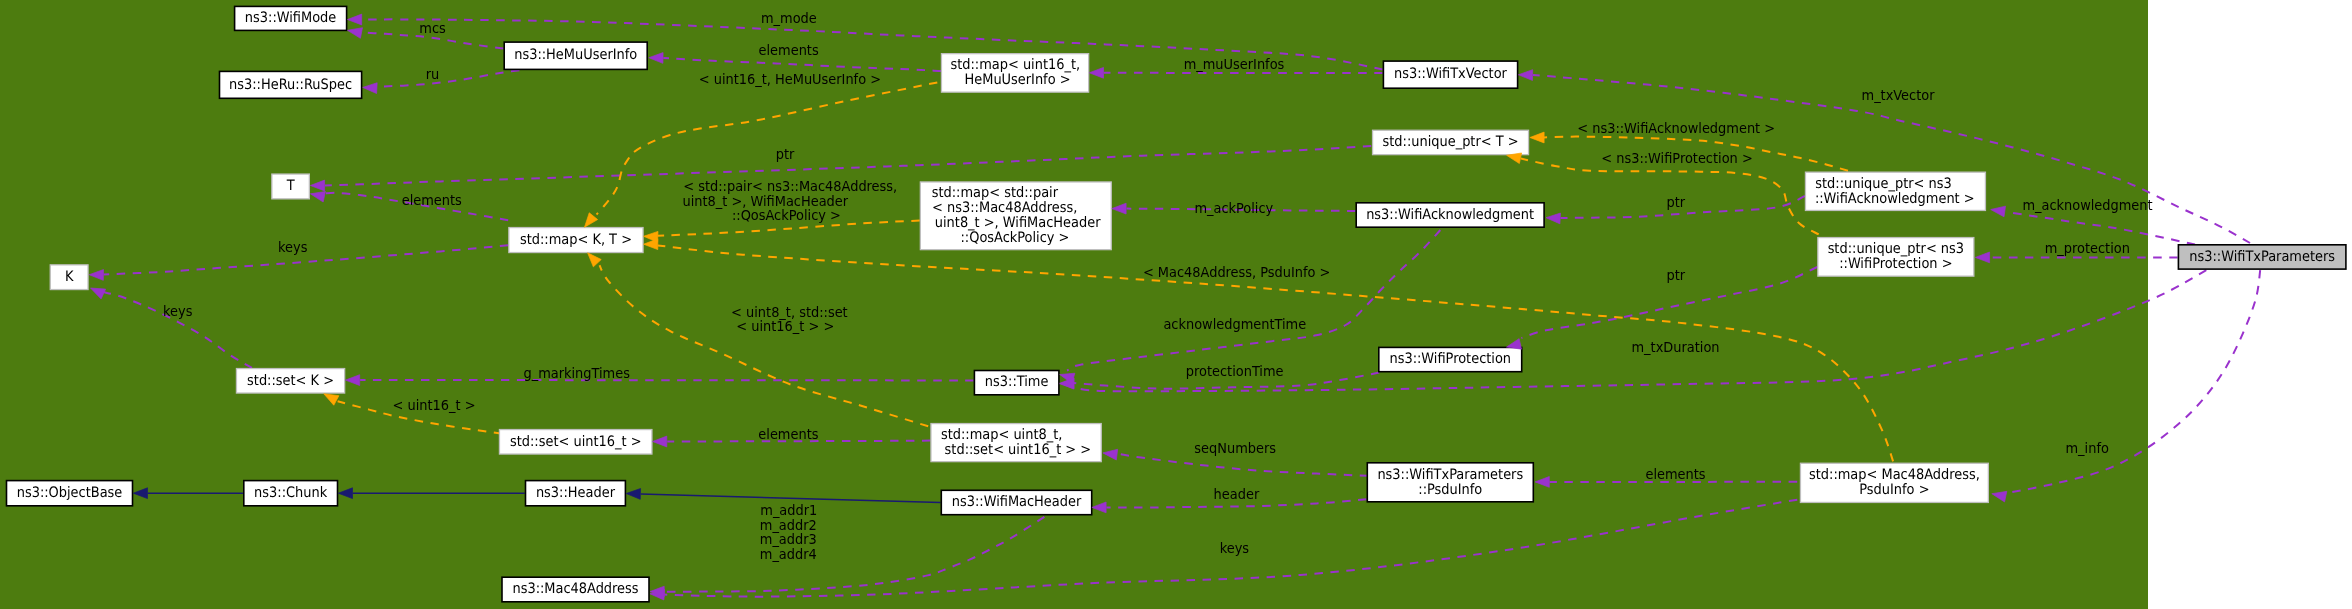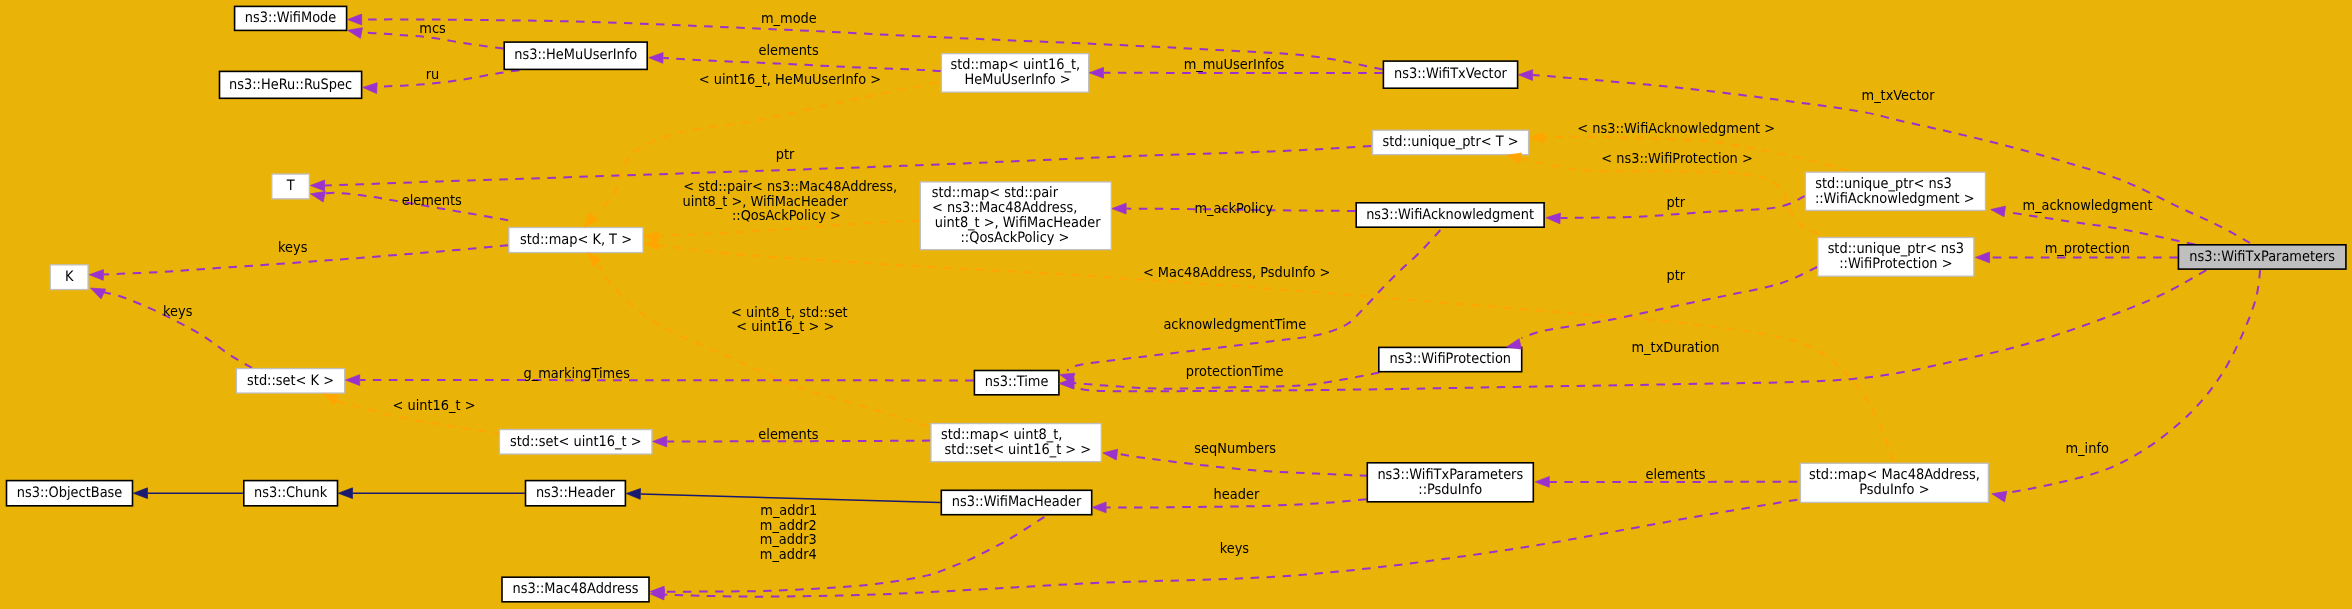--- a/index.html
+++ b/index.html
@@ -1,19 +1,19 @@
 <!DOCTYPE html>
 <html><head>
 <meta charset="utf-8">
 <title>ns3::WifiTxParameters collaboration diagram</title>
 <style>
   html,body{margin:0;padding:0;background:#ffffff;}
   body{width:2352px;height:609px;overflow:hidden;
        font-family:"DejaVu Sans",sans-serif;font-stretch:condensed;}
-  #diagram{position:relative;width:2352px;height:609px;background:#eab308;}
+  #diagram{position:relative;width:2148px;height:609px;background:#4d7c0f;}
   svg{display:block;shape-rendering:geometricPrecision;}
   svg text{font-family:"DejaVu Sans",sans-serif;font-stretch:condensed;
            font-size:14.4px;fill:#000000;white-space:pre;}
   svg text.node-label{text-rendering:geometricPrecision;}
 </style>
 </head>
 <body>
 
 <div id="diagram">
 

